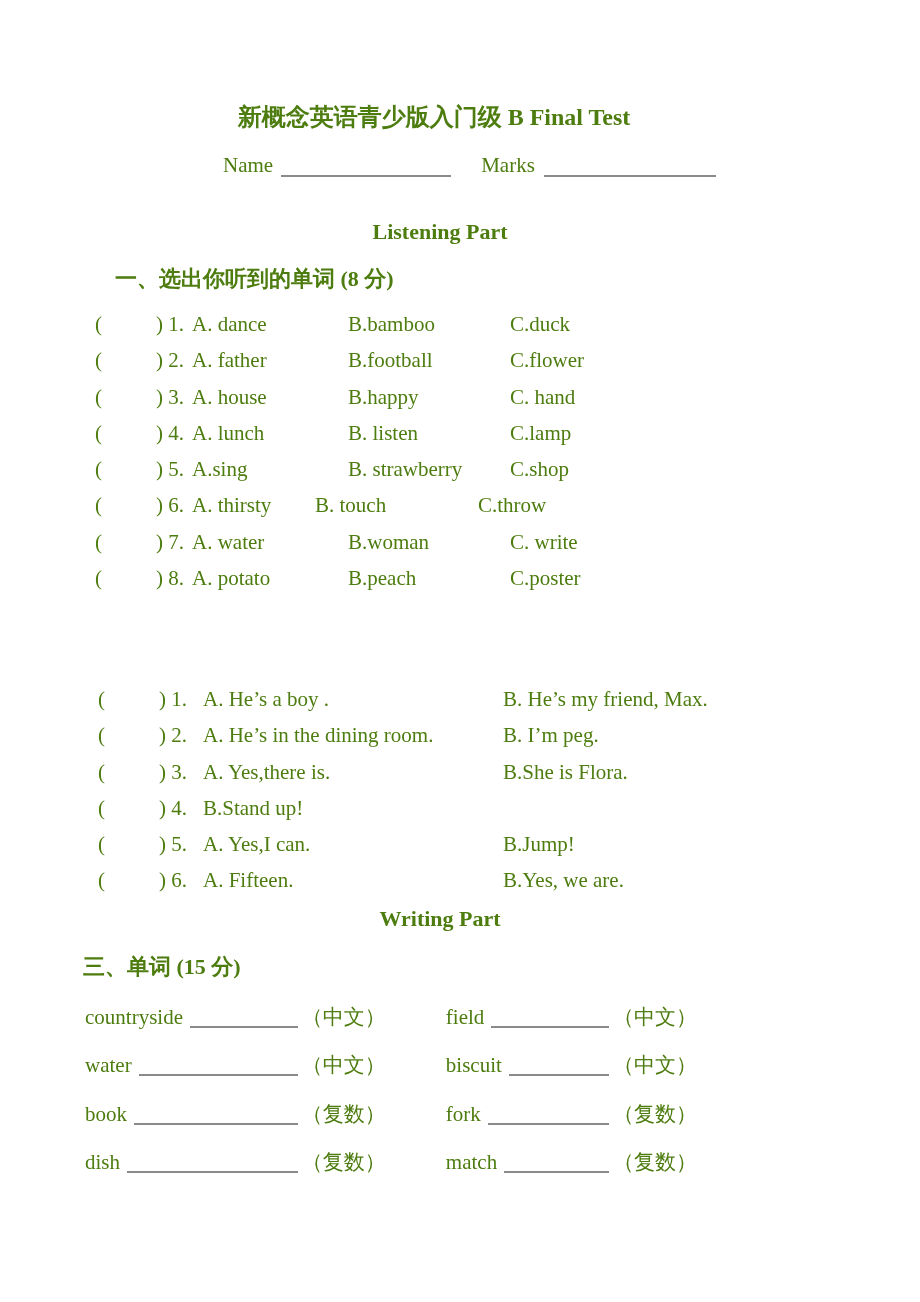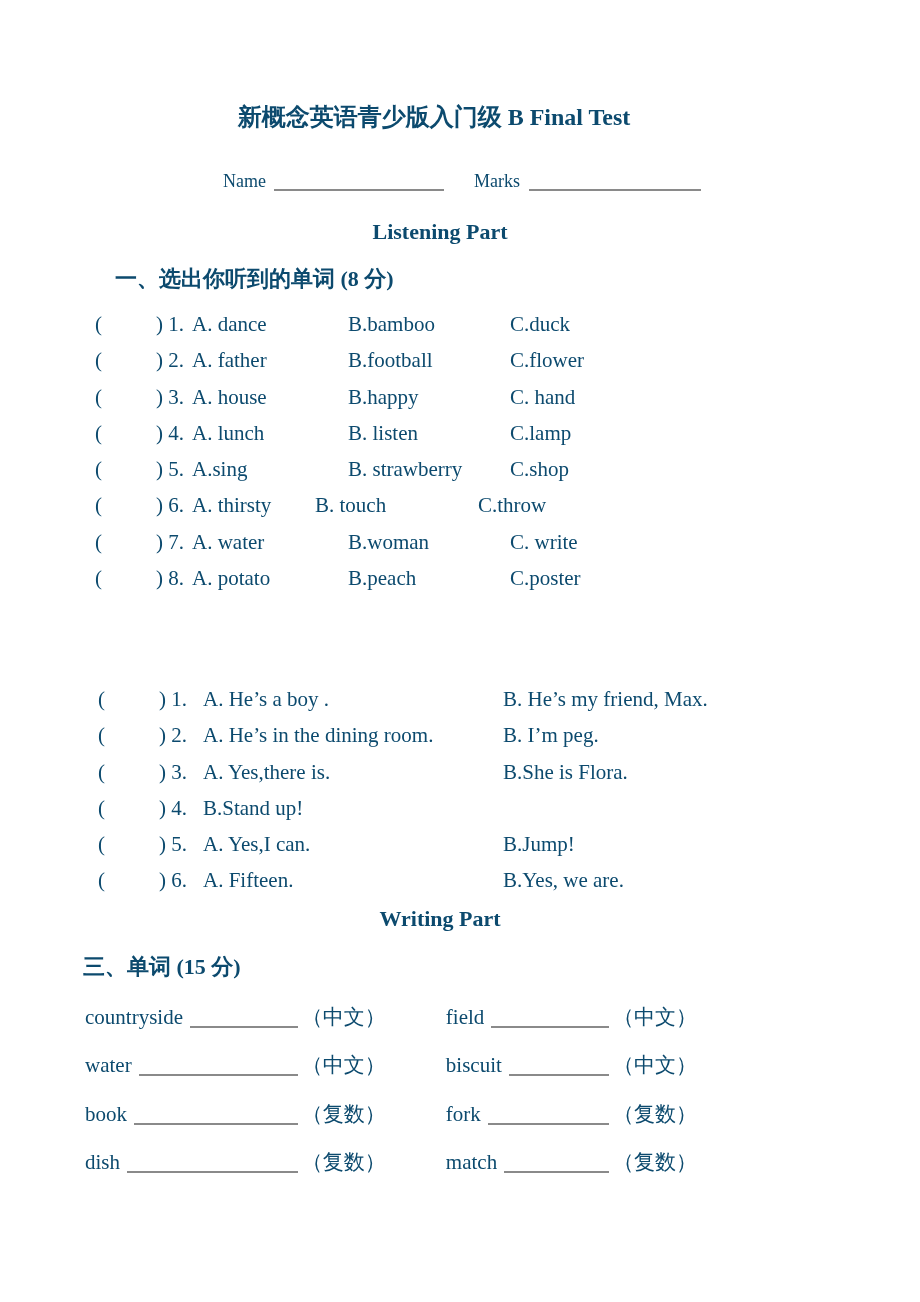--- a/index.html
+++ b/index.html
@@ -2,38 +2,38 @@
 <html><head>
 <meta charset="utf-8">
 <style>
   * { margin: 0; padding: 0; box-sizing: border-box; }
   html, body { background: #ffffff; }
   .page {
     position: relative;
     width: 920px;
     height: 1202px;
     background: #ffffff;
-    color: #0c4a6e;
+    color: #4d7c0f;
     font-family: "Liberation Serif", "DejaVu Serif", serif;
     overflow: hidden;
   }
 
   .doc-title {
     position: absolute;
     top: 101px; left: 0;
     width: 868px;
     text-align: center;
     font-size: 24px;
     font-weight: 700;
   }
 
   .name-line {
     position: absolute;
-    top: 171px; left: 223px;
-    font-size: 18px;
+    top: 153px; left: 223px;
+    font-size: 21px;
     display: flex;
     align-items: flex-end;
     white-space: nowrap;
   }
   .blank {
     display: inline-block;
     border-bottom: 2px solid #8a8a8a;
     height: 4px;
     margin-bottom: 1px;
   }

